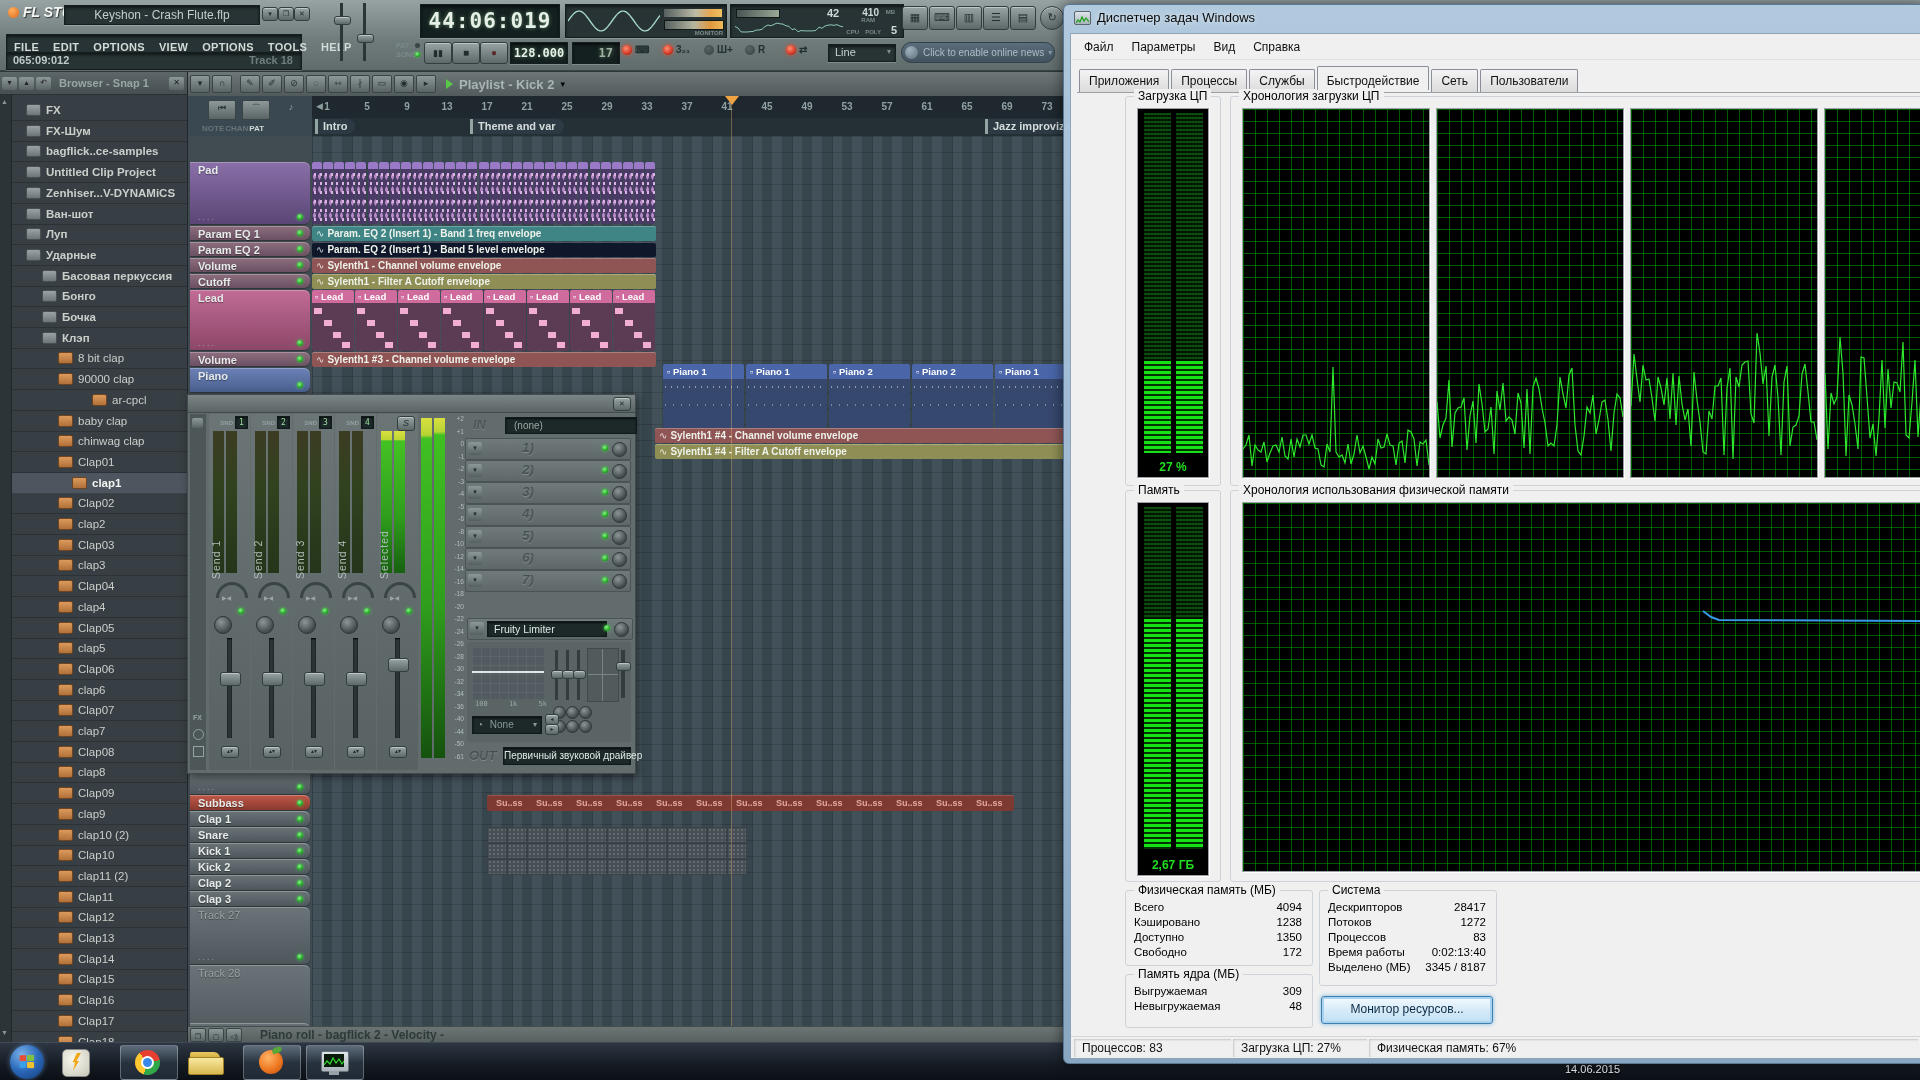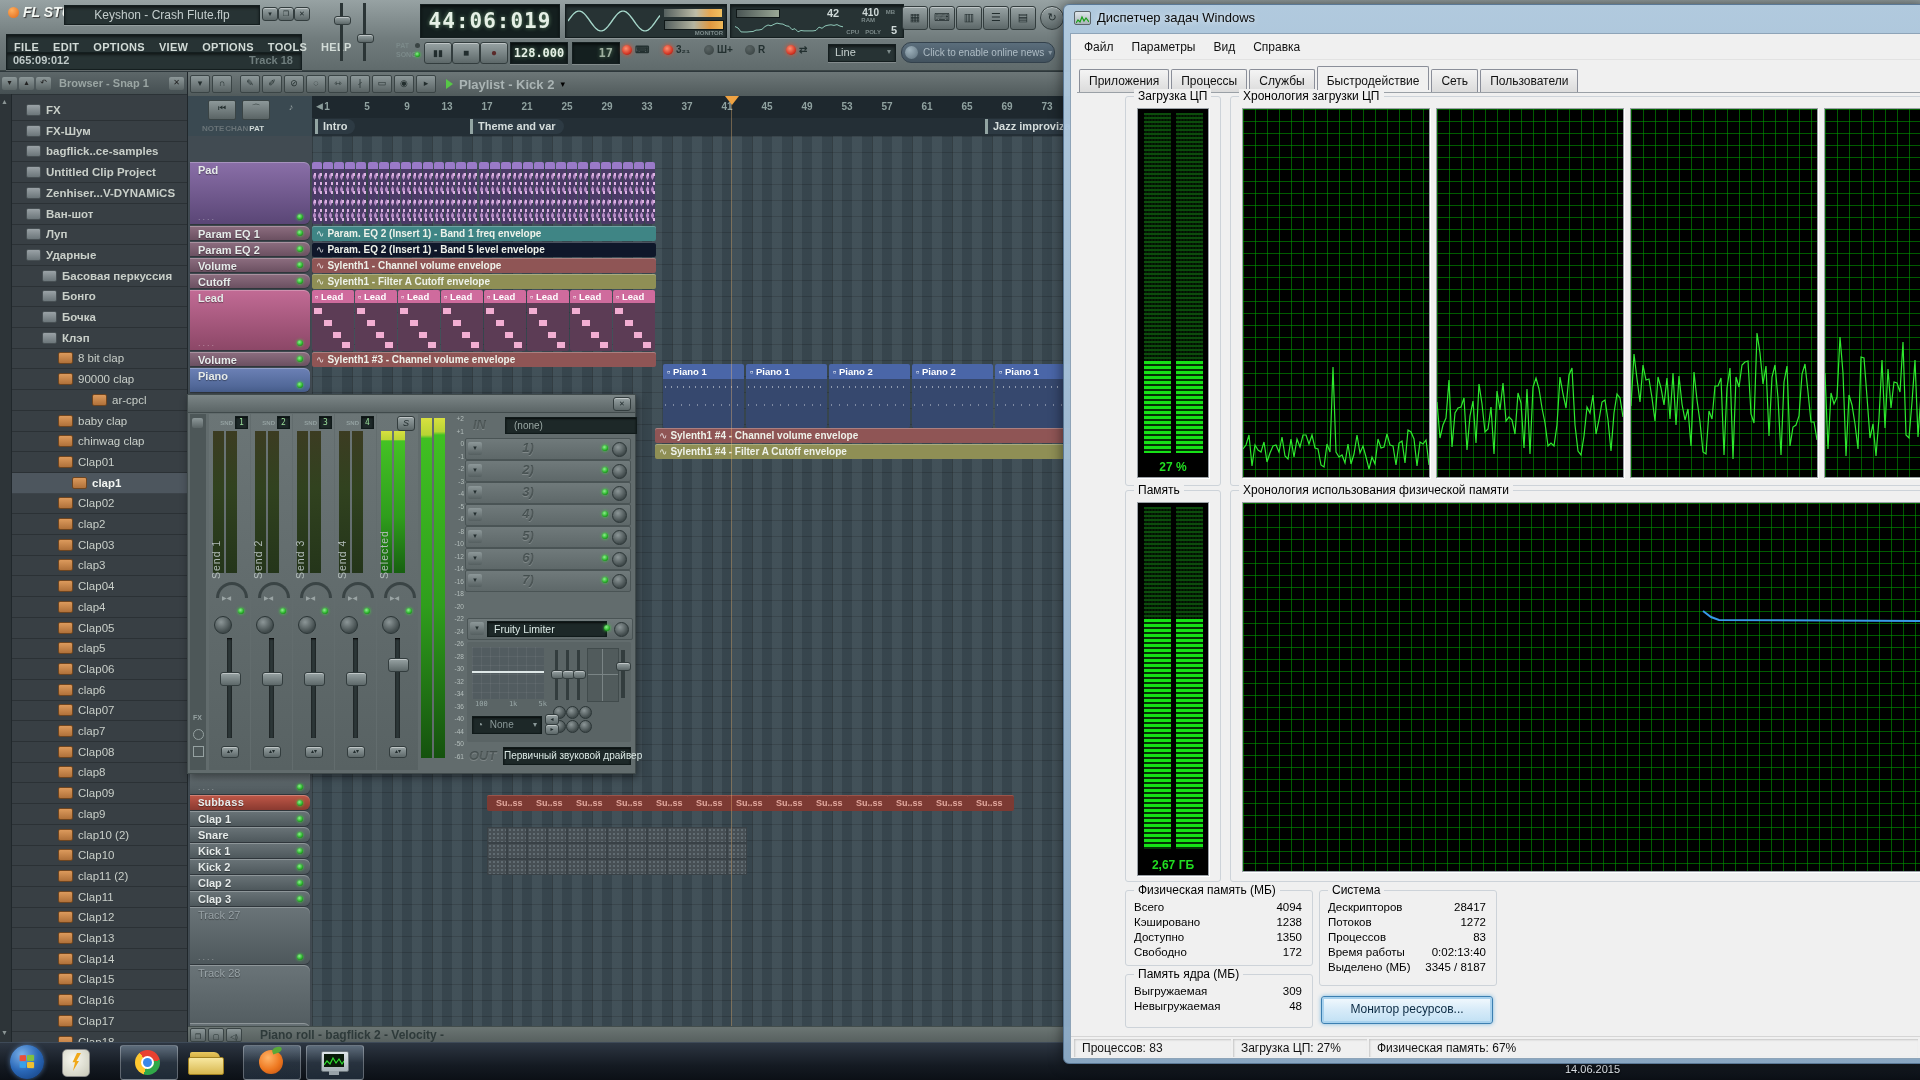--- a/index.html
+++ b/index.html
@@ -482,21 +482,21 @@
           <div class="tled led"></div>
         </div>
         <div class="thead" style="top: 296px; height: 24px; background: linear-gradient(rgb(108, 129, 182), rgb(73, 96, 143));">
           <div class="tlabel">Piano</div>
           <div class="tled led"></div>
         </div>
         <div class="thead" style="top: 698px; height: 24px; background: linear-gradient(rgb(106, 116, 120), rgb(78, 88, 92));">
           <div class="dots">....</div>
           <div class="tled led"></div>
         </div>
-        <div class="thead" style="top: 723px; height: 15px; background: linear-gradient(rgb(192, 88, 72), rgb(138, 58, 48)); font-family: Liberation Mono, monospace;">
+        <div class="thead" style="top: 723px; height: 15px; background: linear-gradient(rgb(192, 88, 72), rgb(138, 58, 48));">
           <div class="tlabel">Subbass</div>
           <div class="tled led"></div>
         </div>
         <div class="thead" style="top: 739px; height: 15px; background: linear-gradient(rgb(106, 116, 120), rgb(78, 88, 92));">
           <div class="tlabel">Clap 1</div>
           <div class="tled led"></div>
         </div>
         <div class="thead" style="top: 755px; height: 15px; background: linear-gradient(rgb(106, 116, 120), rgb(78, 88, 92));">
           <div class="tlabel">Snare</div>
           <div class="tled led"></div>

